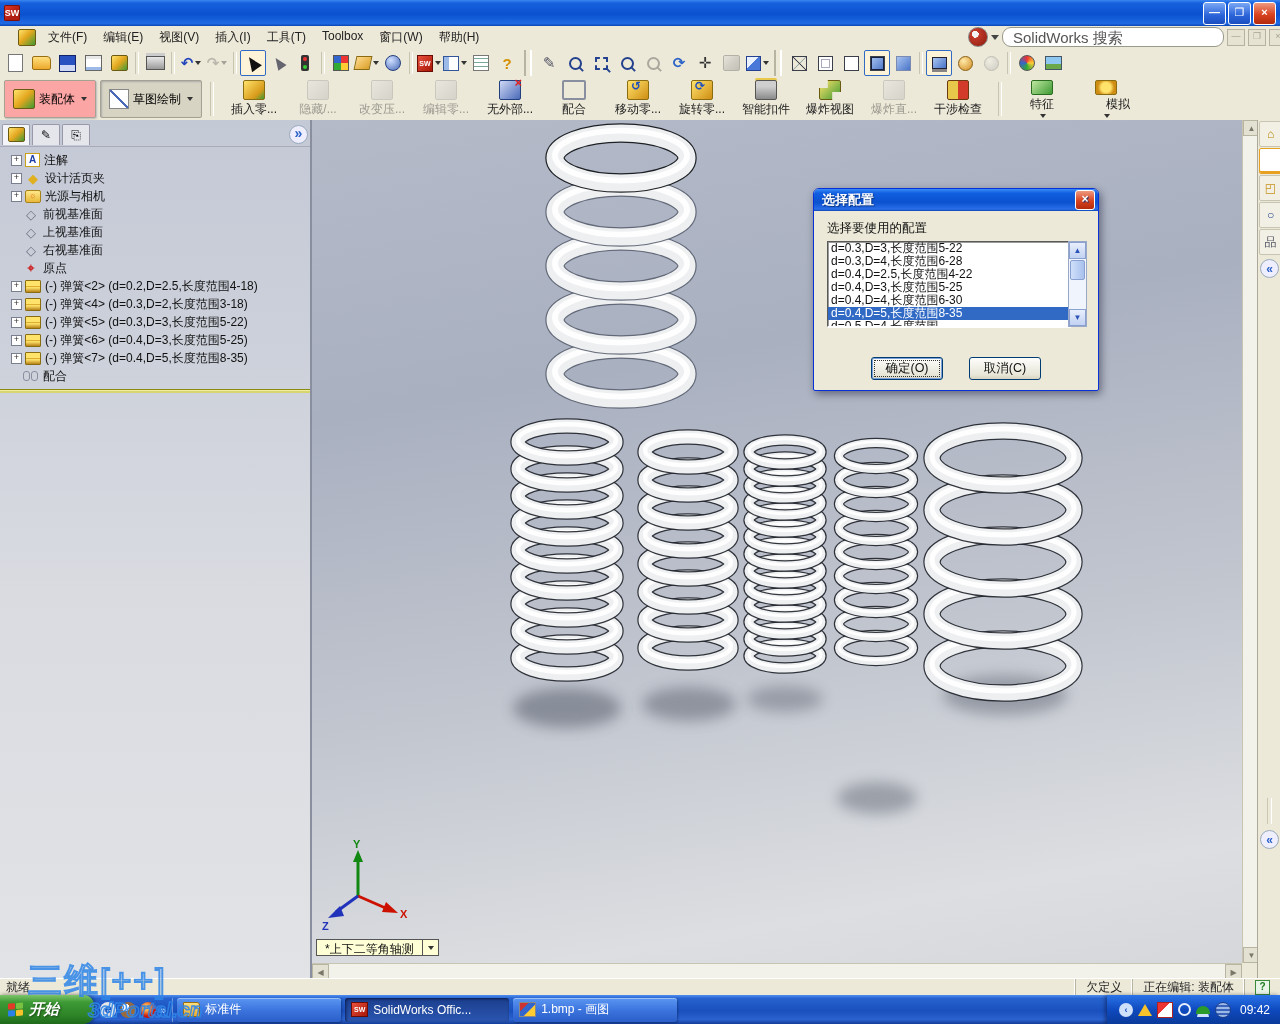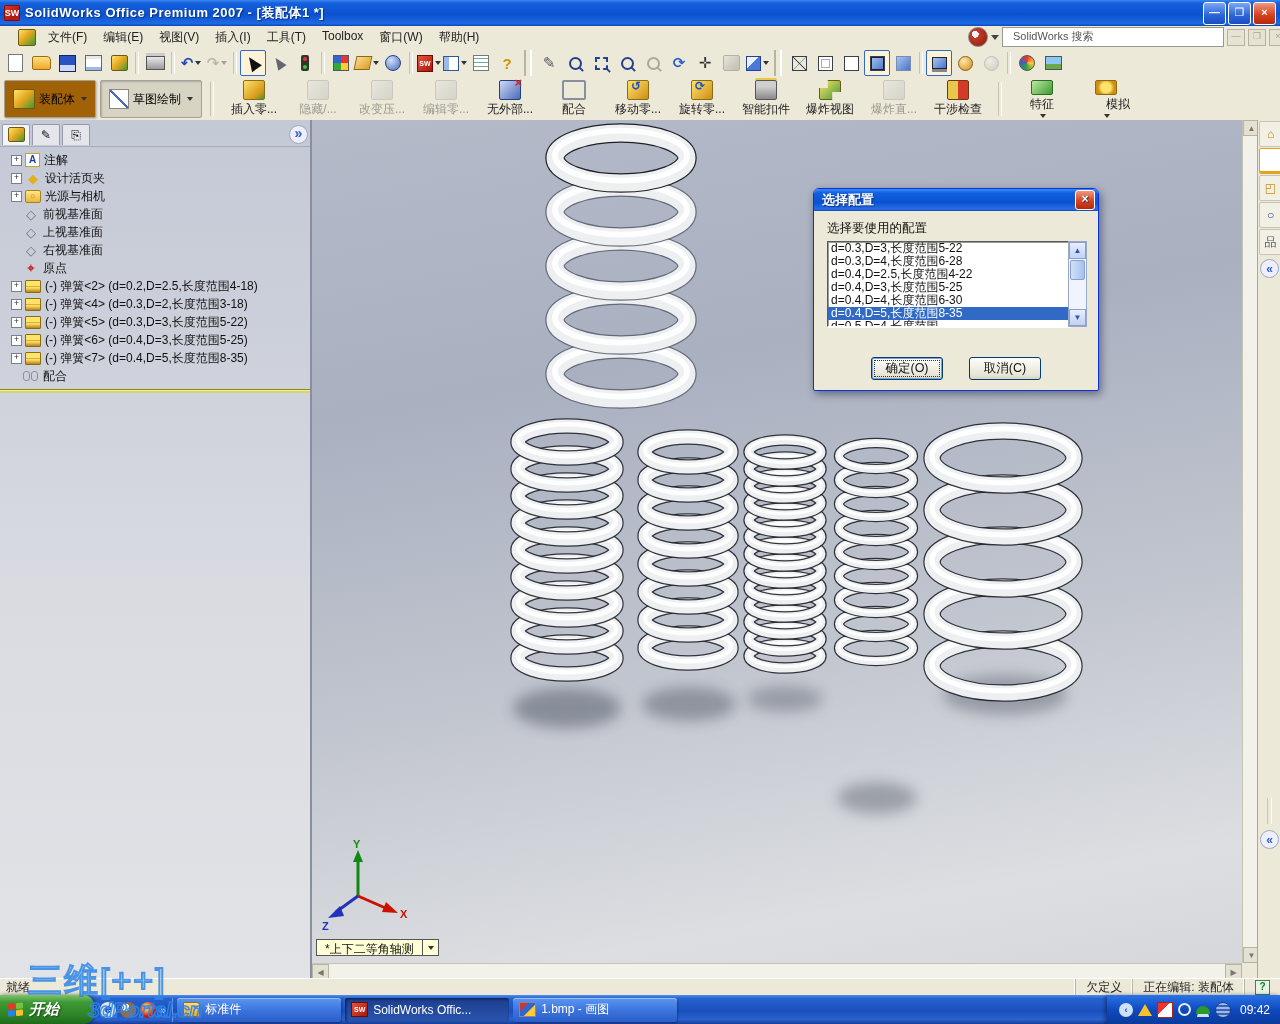--- a/index.html
+++ b/index.html
@@ -27,22 +27,22 @@
     border-bottom:1px solid #d8d4c4;display:flex;align-items:center;}
   #menubar .docicon{width:16px;height:15px;margin:0 4px 0 3px;
     background:linear-gradient(135deg,#ffe36b 0%,#e3a61e 45%,#3f9a34 100%);
     border:1px solid #6b5a12;border-radius:2px;}
   .menuitem{padding:2px 8px;color:#222;}
   #search-widget{margin-left:auto;display:flex;align-items:center;gap:3px;padding-right:8px;}
   #search-logo{width:18px;height:18px;border-radius:50%;
     background:radial-gradient(circle at 35% 35%,#f4f4f4 20%,#c23a2a 21%,#a02718 70%);
     border:1px solid #888;}
   #search-caret{width:0;height:0;border-left:4px solid transparent;border-right:4px solid transparent;border-top:5px solid #444;}
-  #search-box{width:200px;height:17px;border:1px solid #9a9a8a;border-radius:0;background:#fff;
-    color:#555;padding:1px 10px 0 10px;font-size:11px;}
+  #search-box{width:200px;height:17px;border:1px solid #9a9a8a;border-radius:9px;background:#fff;
+    color:#555;padding:1px 10px 0 10px;font-size:15px;}
   .mdibtn{width:16px;height:15px;border:1px solid #b5b2a4;background:#e6e3d2;color:#a5a294;
     font-size:9px;line-height:13px;text-align:center;}
 
   
   #toolbar1{left:0;top:48px;width:1280px;height:30px;background:#ece9d8;
     border-bottom:1px solid #d4d0be;display:flex;align-items:center;padding-left:2px;}
   .tb{width:24px;height:24px;display:flex;align-items:center;justify-content:center;position:relative;
     border:1px solid transparent;border-radius:2px;margin:0 0;}
   .tb.active{border:1px solid #316ac5;background:#fdf3d9;}
   .tb.disabled{opacity:.38;filter:grayscale(1);}
@@ -88,21 +88,21 @@
   .i-sphere2{width:13px;height:13px;border-radius:50%;background:radial-gradient(circle at 35% 30%,#ffe9a8,#d08a20);border:1px solid #8a5d10;}
   .i-appearance{width:14px;height:14px;border-radius:50%;background:conic-gradient(#e33,#fc3,#3a3,#36c,#e33);border:1px solid #555;}
   .i-scene{width:15px;height:12px;background:linear-gradient(180deg,#8ec8f0 55%,#6aa84a 56%);border:1px solid #456;}
 
   
   #cmdbar{left:0;top:78px;width:1280px;height:42px;background:#ece9d8;border-bottom:1px solid #b8b4a2;
     display:flex;align-items:center;padding-left:4px;}
   .cmtab{height:36px;display:flex;align-items:center;gap:4px;padding:0 8px;border:1px solid #9a96886;
     border:1px solid #a5a193;border-radius:2px;font-size:12px;}
   .cmtab .ticn{width:20px;height:18px;background:linear-gradient(135deg,#ffe36b 0%,#e3a61e 50%,#3f9a34 100%);border:1px solid #6b5a12;border-radius:2px;}
-  .cmtab.active{background:#a16207;box-shadow:1px 1px 2px #bbb;text-align:right;}
+  .cmtab.active{background:#fca5a5;box-shadow:1px 1px 2px #bbb;text-align:right;}
   .cmtab.pressed{background:#d8d4c4;box-shadow:inset 1px 1px 2px #aaa;}
   .cmtab .ticn2{width:18px;height:18px;background:#fff;border:1px solid #888;
     background-image:linear-gradient(45deg,transparent 45%,#4a6ab8 46%,#4a6ab8 54%,transparent 55%);}
   .cmbtn{height:38px;min-width:52px;padding:0 6px;display:flex;flex-direction:column;align-items:center;justify-content:center;gap:1px;color:#222;}
   .cmbtn.disabled{opacity:.4;filter:grayscale(1);}
   .cmbtn .cicn{width:20px;height:18px;border-radius:2px;}
   .c-insert{background:linear-gradient(135deg,#ffe36b,#d89a1a 70%,#3f9a34);border:1px solid #8a6d10;}
   .c-gray{background:linear-gradient(135deg,#e8e5da,#b9b5a8);border:1px solid #999;}
   .c-noext{background:linear-gradient(135deg,#cfd8f5,#4a6ab8);border:1px solid #23407e;position:relative;}
   .c-noext::after{content:"×";position:absolute;right:-2px;top:-6px;color:#d22;font-weight:bold;font-size:13px;}
@@ -243,21 +243,20 @@
   #wm2{left:88px;top:998px;font-size:21px;font-weight:bold;color:transparent;
     -webkit-text-stroke:1.5px #2f86e8;opacity:.9;font-style:italic;}
 </style>
 </head>
 <body>
 
 <div id="app">
 
   <div id="titlebar" class="abs">
     <div class="ticon">SW</div>
-    <div class="ttext">SolidWorks Office Premium 2007 - [装配体1 *]</div>
     <div class="wbtns">
       <div class="wbtn">—</div>
       <div class="wbtn">❐</div>
       <div class="wbtn close">×</div>
     </div>
   </div>
 
   <div id="menubar" class="abs">
     <div class="docicon"></div>
     <div id="menuitems" style="display: flex;">

